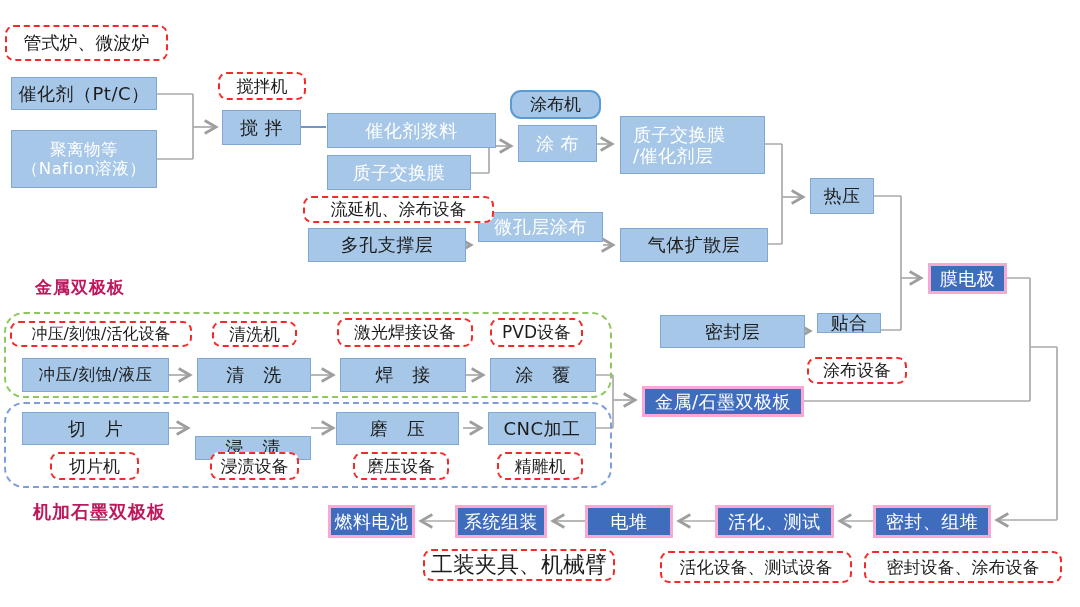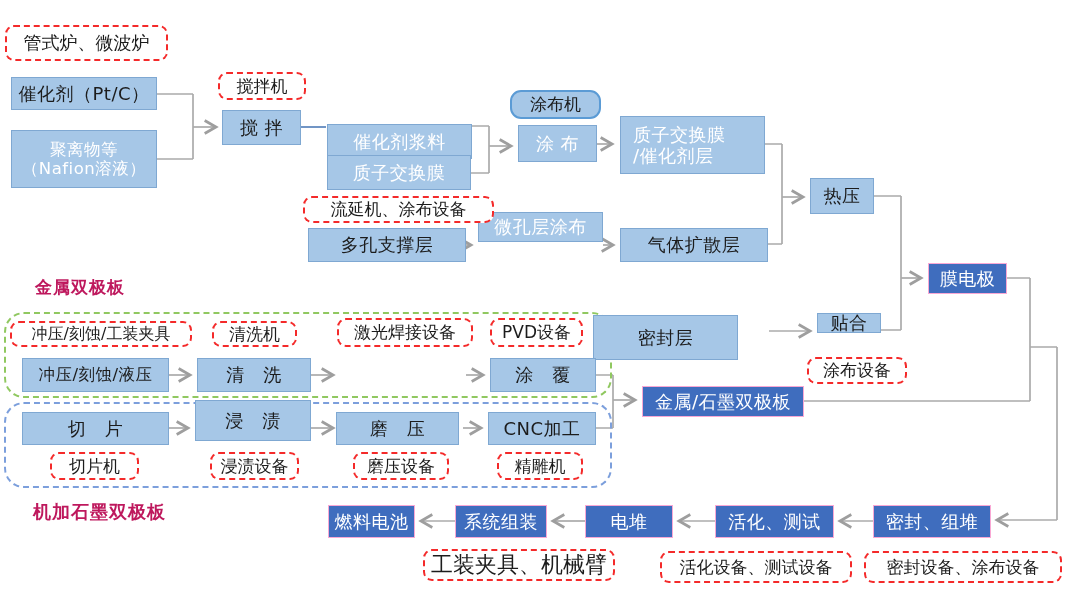--- a/index.html
+++ b/index.html
@@ -15,21 +15,21 @@
     display:flex;align-items:center;justify-content:center;
     font-size:18px;color:#1c1c1c;text-align:center;line-height:1.18;
     white-space:pre-line;letter-spacing:0.5px;
   }
   .pbox.wt{color:#ffffff;}
   .pbox.la{justify-content:flex-start;text-align:left;padding-left:12px;}
   .pbox.sm{font-size:16.5px;}
   
   .rbox{
     position:absolute;z-index:2;box-sizing:border-box;
-    background:#3F6DBE;border:1px solid #f9a8d4;color:#ffffff;
+    background:#3F6DBE;border:3px solid #f9a8d4;color:#ffffff;
     display:flex;align-items:center;justify-content:center;
     font-size:18px;text-align:center;letter-spacing:0.5px;white-space:nowrap;
   }
   
   .elabel{
     position:absolute;z-index:3;box-sizing:border-box;
     background:#ffffff;border:2px dashed #F42A2A;border-radius:9px;
     display:flex;align-items:center;justify-content:center;
     font-size:17px;color:#1c1c1c;white-space:nowrap;padding:0 5px;
   }
@@ -111,52 +111,53 @@
   <div class="grp green" style="left:4px;top:312px;width:608px;height:86px"></div>
   <div class="grp blue" style="left:4px;top:402px;width:608px;height:86px"></div>
 
   <div class="slabel" style="left:35px;top:276px;font-size:17px">金属双极板</div>
   <div class="slabel" style="left:33px;top:500px">机加石墨双极板</div>
 
   <div class="pbox" style="left:11px;top:77px;width:146px;height:33px">催化剂（Pt/C）</div>
   <div class="pbox wt sm" style="left:11px;top:130px;width:146px;height:58px">聚离物等
 （Nafion溶液）</div>
   <div class="pbox" style="left:222px;top:110px;width:79px;height:35px">搅 拌</div>
-  <div class="pbox wt" style="left:327px;top:124px;width:145px;height:35px">催化剂浆料</div>
+  <div class="pbox wt" style="left:327px;top:113px;width:169px;height:35px">催化剂浆料</div>
   <div class="pbox wt" style="left:327px;top:155px;width:144px;height:35px">质子交换膜</div>
   <div class="pbox wt" style="left:518px;top:125px;width:79px;height:37px">涂 布</div>
   <div class="pbox wt la" style="left:620px;top:116px;width:145px;height:58px">质子交换膜
 /催化剂层</div>
   <div class="pbox" style="left:308px;top:228px;width:158px;height:34px">多孔支撑层</div>
   <div class="pbox wt" style="left:478px;top:212px;width:125px;height:30px">微孔层涂布</div>
   <div class="pbox" style="left:620px;top:228px;width:148px;height:34px">气体扩散层</div>
   <div class="pbox" style="left:810px;top:178px;width:64px;height:36px">热压</div>
-  <div class="pbox" style="left:593px;top:315px;width:145px;height:45px">密封层</div>
+  <div class="pbox" style="left:660px;top:315px;width:145px;height:33px">密封层</div>
   <div class="pbox" style="left:817px;top:313px;width:64px;height:20px">贴合</div>
   <div class="pbox sm" style="left:22px;top:358px;width:147px;height:34px">冲压/刻蚀/液压</div>
   <div class="pbox" style="left:197px;top:358px;width:114px;height:34px">清　洗</div>
+  <div class="pbox" style="left:340px;top:358px;width:126px;height:34px">焊　接</div>
   <div class="pbox" style="left:490px;top:358px;width:106px;height:34px">涂　覆</div>
   <div class="pbox" style="left:22px;top:412px;width:147px;height:33px">切　片</div>
-  <div class="pbox" style="left:195px;top:400px;width:116px;height:41px">浸　渍</div>
+  <div class="pbox" style="left:195px;top:436px;width:116px;height:24px">浸　渍</div>
   <div class="pbox" style="left:336px;top:412px;width:123px;height:33px">磨　压</div>
   <div class="pbox" style="left:488px;top:412px;width:108px;height:33px">CNC加工</div>
 
   <div class="rbox" style="left:928px;top:263px;width:79px;height:31px">膜电极</div>
   <div class="rbox" style="left:642px;top:386px;width:162px;height:31px">金属/石墨双极板</div>
   <div class="rbox" style="left:328px;top:505px;width:87px;height:33px">燃料电池</div>
   <div class="rbox" style="left:455px;top:505px;width:92px;height:33px">系统组装</div>
   <div class="rbox" style="left:585px;top:505px;width:88px;height:33px">电堆</div>
   <div class="rbox" style="left:715px;top:505px;width:119px;height:33px">活化、测试</div>
   <div class="rbox" style="left:873px;top:505px;width:118px;height:33px">密封、组堆</div>
 
   <div class="elabel" style="left:5px;top:25px;width:163px;height:36px;font-size:18px">管式炉、微波炉</div>
   <div class="elabel" style="left:218px;top:72px;width:88px;height:28px">搅拌机</div>
   <div class="clabel" style="left:510px;top:90px;width:91px;height:29px">涂布机</div>
   <div class="elabel" style="left:303px;top:196px;width:191px;height:27px">流延机、涂布设备</div>
-  <div class="elabel" style="left:10px;top:321px;width:182px;height:26px;font-size:16px">冲压/刻蚀/工装夹具</div>
+  <div class="elabel" style="left:10px;top:321px;width:182px;height:26px;font-size:16px">冲压/刻蚀/活化设备</div>
   <div class="elabel" style="left:212px;top:321px;width:85px;height:26px">清洗机</div>
   <div class="elabel" style="left:337px;top:318px;width:136px;height:29px">激光焊接设备</div>
   <div class="elabel" style="left:490px;top:318px;width:93px;height:29px">PVD设备</div>
   <div class="elabel" style="left:807px;top:357px;width:100px;height:27px">涂布设备</div>
   <div class="elabel" style="left:50px;top:452px;width:89px;height:28px">切片机</div>
   <div class="elabel" style="left:210px;top:452px;width:89px;height:28px">浸渍设备</div>
   <div class="elabel" style="left:353px;top:452px;width:96px;height:28px">磨压设备</div>
   <div class="elabel" style="left:497px;top:452px;width:86px;height:28px">精雕机</div>
   <div class="elabel" style="left:423px;top:549px;width:192px;height:32px;font-size:22px">工装夹具、机械臂</div>
   <div class="elabel" style="left:660px;top:551px;width:192px;height:32px">活化设备、测试设备</div>

